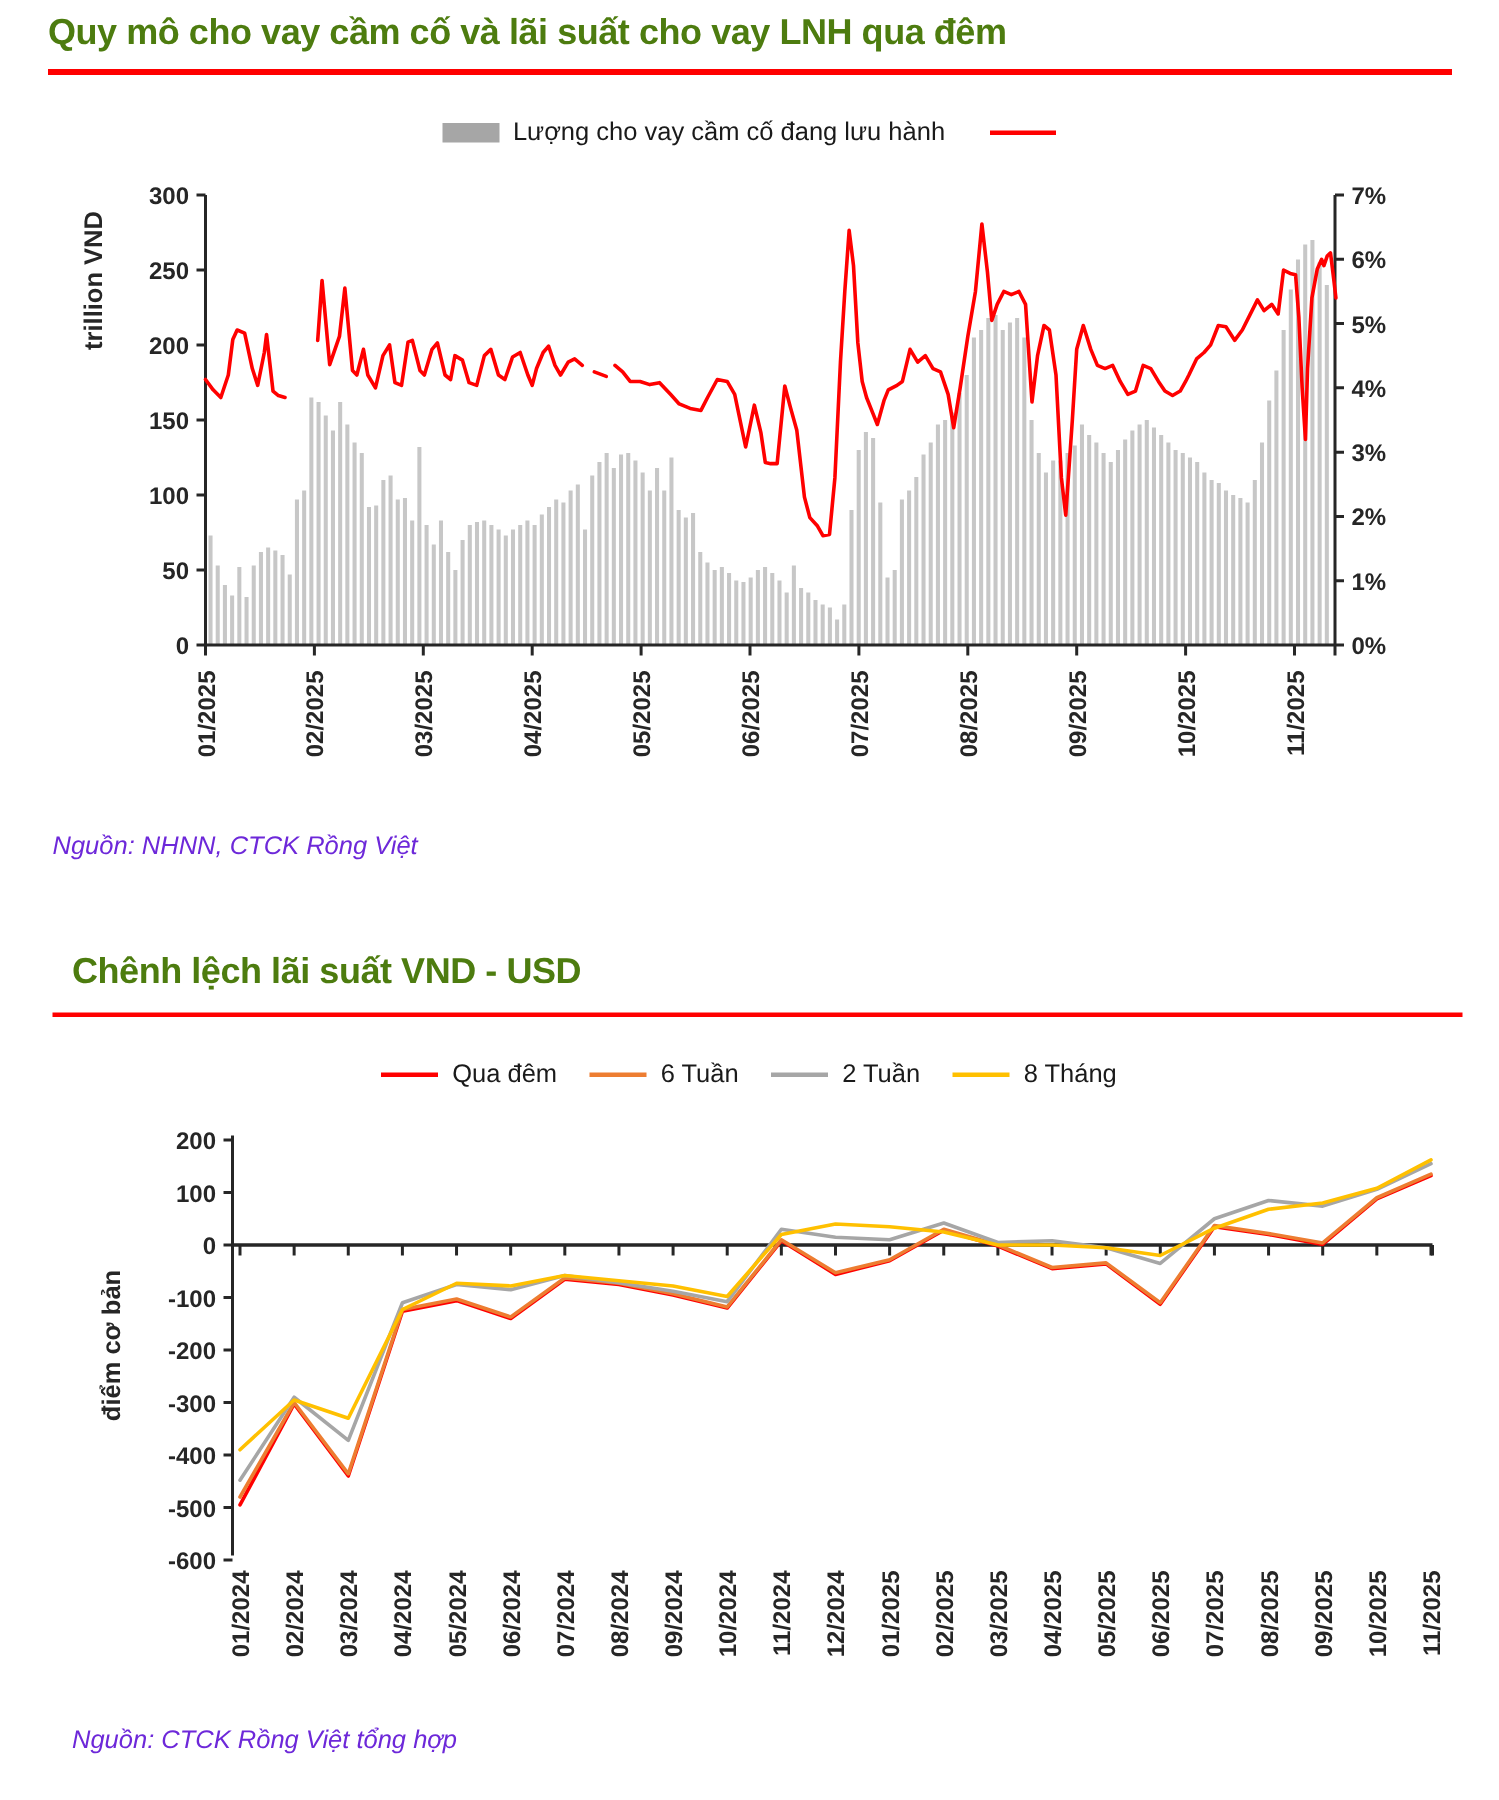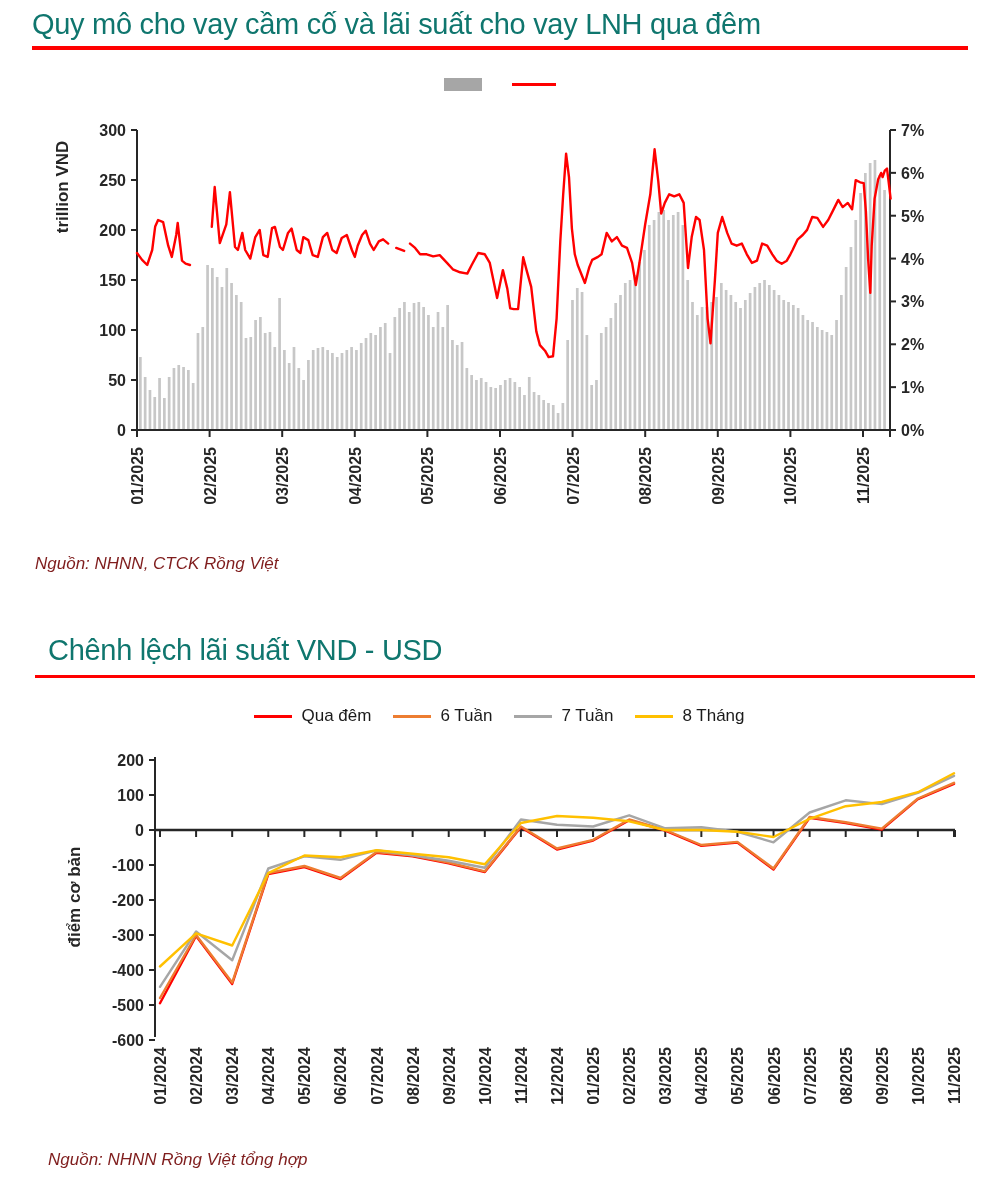--- a/index.html
+++ b/index.html
@@ -1,37 +1,38 @@
 <!DOCTYPE html>
 <html><head>
 <meta charset="utf-8">
 <style>
   html,body{margin:0;padding:0;background:#fff;}
   body{width:999px;height:1200px;position:relative;font-family:"Liberation Sans","DejaVu Sans",sans-serif;color:#1f1f1f;overflow:hidden;}
   .abs{position:absolute;}
-  .chart-title{font-size:29px;font-weight:400;letter-spacing:-0.3px;color:#0f766e;white-space:nowrap;}
+  .chart-title{font-size:24px;font-weight:700;letter-spacing:-0.3px;color:#4d7c0f;white-space:nowrap;}
   .rule{background:#FF0000;}
   .legend-row{left:0;right:0;display:flex;justify-content:center;align-items:center;gap:30px;}
   .legend-item{display:flex;align-items:center;gap:9px;font-size:17px;color:#1a1a1a;white-space:nowrap;}
   .sw-bar{width:38px;height:13px;background:#A6A6A6;}
   .sw-line{width:44px;height:3px;}
-  .source{font-size:17px;font-style:italic;color:#7f1d1d;white-space:nowrap;}
+  .source{font-size:17px;font-style:italic;color:#6d28d9;white-space:nowrap;}
   svg text{font-family:"Liberation Sans","DejaVu Sans",sans-serif;}
   .ticklab{font-size:16px;font-weight:700;fill:#262626;}
   .axlab{font-size:17px;font-weight:700;fill:#262626;}
 </style>
 </head>
 <body>
 
 <div class="abs chart-title" style="left:32px;top:8px;">Quy mô cho vay cầm cố và lãi suất cho vay LNH qua đêm</div>
 <div class="abs rule" style="left:32px;top:46px;width:936px;height:4px;"></div>
 
 <div class="abs legend-row" style="top:78px;">
   <div class="legend-item">
     <span class="sw-bar"></span>
+    <span>Lượng cho vay cầm cố đang lưu hành</span>
   </div>
   <div class="legend-item">
     <span class="sw-line" style="background:#FF0000;"></span>
   </div>
 </div>
 
 <svg id="c1svg" class="abs" style="left:0;top:0;" width="999" height="600" viewBox="0 0 999 600">
     <g>
       <g fill="#C7C7C7">
         <rect x="139.00" y="357.0" width="2.7" height="73"></rect>
@@ -266,21 +267,21 @@
     <div class="legend-item">
       <span class="sw-line" style="width: 38px; background: rgb(255, 0, 0);"></span>
       <span>Qua đêm</span>
     </div>
     <div class="legend-item">
       <span class="sw-line" style="width: 38px; background: rgb(237, 125, 49);"></span>
       <span>6 Tuần</span>
     </div>
     <div class="legend-item">
       <span class="sw-line" style="width: 38px; background: rgb(166, 166, 166);"></span>
-      <span>7 Tuần</span>
+      <span>2 Tuần</span>
     </div>
     <div class="legend-item">
       <span class="sw-line" style="width: 38px; background: rgb(255, 192, 0);"></span>
       <span>8 Tháng</span>
     </div>
   </div>
 
 <svg id="c2svg" class="abs" style="left:0;top:600px;" width="999" height="600" viewBox="0 600 999 600">
     <g>
       <line x1="155" y1="757" x2="155" y2="1037" stroke="#262626" stroke-width="2"></line>
@@ -351,13 +352,13 @@
       <line x1="953.98" y1="830" x2="953.98" y2="837" stroke="#262626" stroke-width="2"></line>
       <text transform="translate(959.98 1047) rotate(-90)" text-anchor="end" class="ticklab">11/2025</text>
       <line x1="955" y1="830" x2="955" y2="837" stroke="#262626" stroke-width="2"></line>
       <polyline points="160.0,1003.3 196.1,936.0 232.2,984.0 268.3,874.1 304.4,867.1 340.5,879.0 376.5,852.8 412.6,856.3 448.7,863.3 484.8,872.0 520.9,827.2 557.0,849.6 593.1,840.5 629.2,820.2 665.3,830.7 701.4,845.8 737.4,842.6 773.5,869.5 809.6,817.8 845.7,823.0 881.8,829.6 917.9,799.2 954.0,783.8" fill="none" stroke="#FF0000" stroke-width="2.4" stroke-linejoin="round" stroke-linecap="round"></polyline>
       <polyline points="160.0,998.0 196.1,935.0 232.2,982.6 268.3,873.0 304.4,866.0 340.5,878.0 376.5,852.0 412.6,855.5 448.7,862.5 484.8,871.3 520.9,826.5 557.0,848.5 593.1,839.8 629.2,819.5 665.3,830.0 701.4,845.0 737.4,841.9 773.5,868.5 809.6,817.0 845.7,822.3 881.8,828.6 917.9,798.5 954.0,782.8" fill="none" stroke="#ED7D31" stroke-width="2.4" stroke-linejoin="round" stroke-linecap="round"></polyline>
       <polyline points="160.0,986.8 196.1,931.5 232.2,960.2 268.3,868.5 304.4,856.3 340.5,859.8 376.5,850.3 412.6,855.2 448.7,860.8 484.8,867.8 520.9,819.5 557.0,824.8 593.1,826.5 629.2,815.3 665.3,828.3 701.4,827.2 737.4,831.8 773.5,842.3 809.6,812.5 845.7,800.3 881.8,804.1 917.9,792.9 954.0,775.8" fill="none" stroke="#A6A6A6" stroke-width="2.4" stroke-linejoin="round" stroke-linecap="round"></polyline>
       <polyline points="160.0,966.5 196.1,933.3 232.2,945.5 268.3,873.0 304.4,855.5 340.5,857.3 376.5,850.3 412.6,853.8 448.7,857.3 484.8,864.3 520.9,823.0 557.0,816.0 593.1,817.8 629.2,821.3 665.3,830.0 701.4,830.0 737.4,831.8 773.5,837.0 809.6,818.8 845.7,806.2 881.8,802.0 917.9,792.2 954.0,773.3" fill="none" stroke="#FFC000" stroke-width="2.4" stroke-linejoin="round" stroke-linecap="round"></polyline>
     </g>
   </svg>
 
-<div class="abs source" style="left:48px;top:1150px;">Nguồn: NHNN Rồng Việt tổng hợp</div>
+<div class="abs source" style="left:48px;top:1150px;">Nguồn: CTCK Rồng Việt tổng hợp</div>
 
 </body></html>

